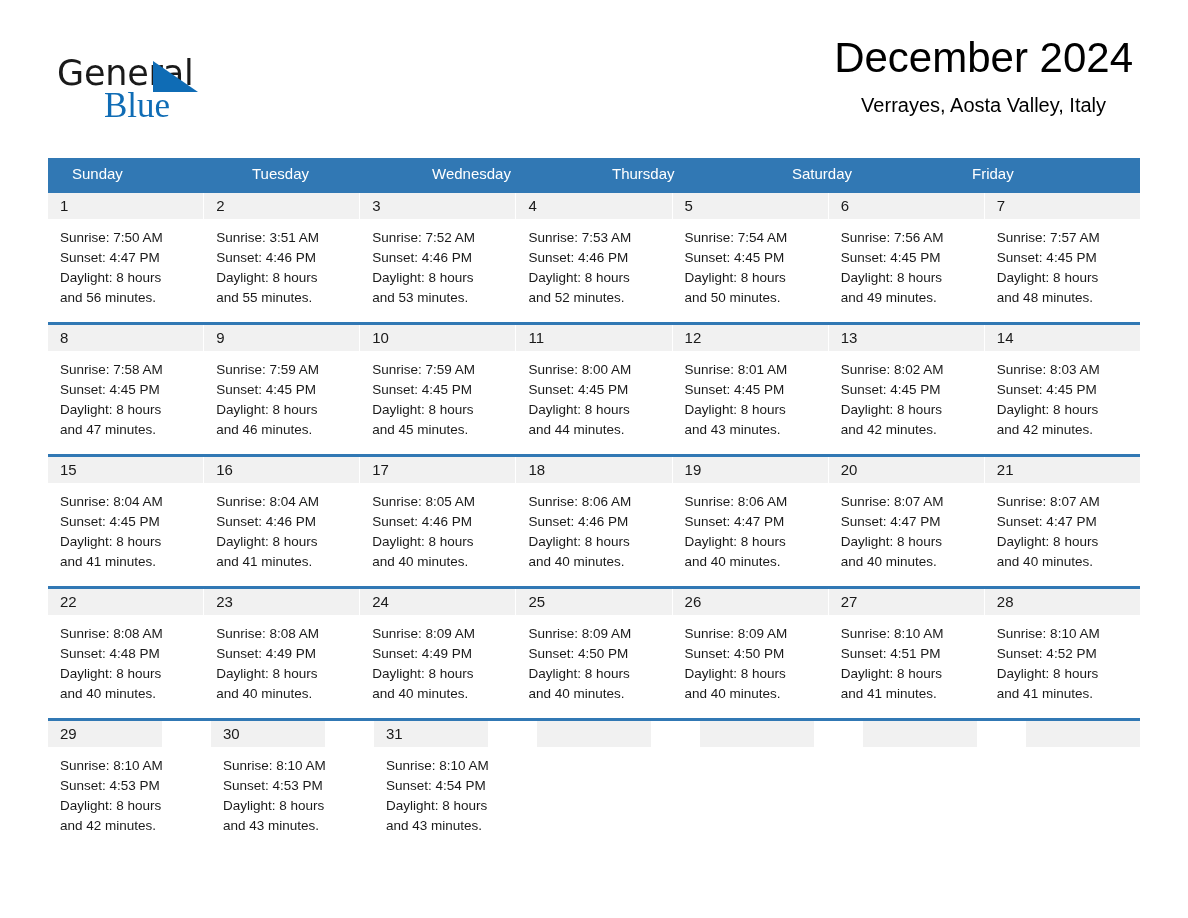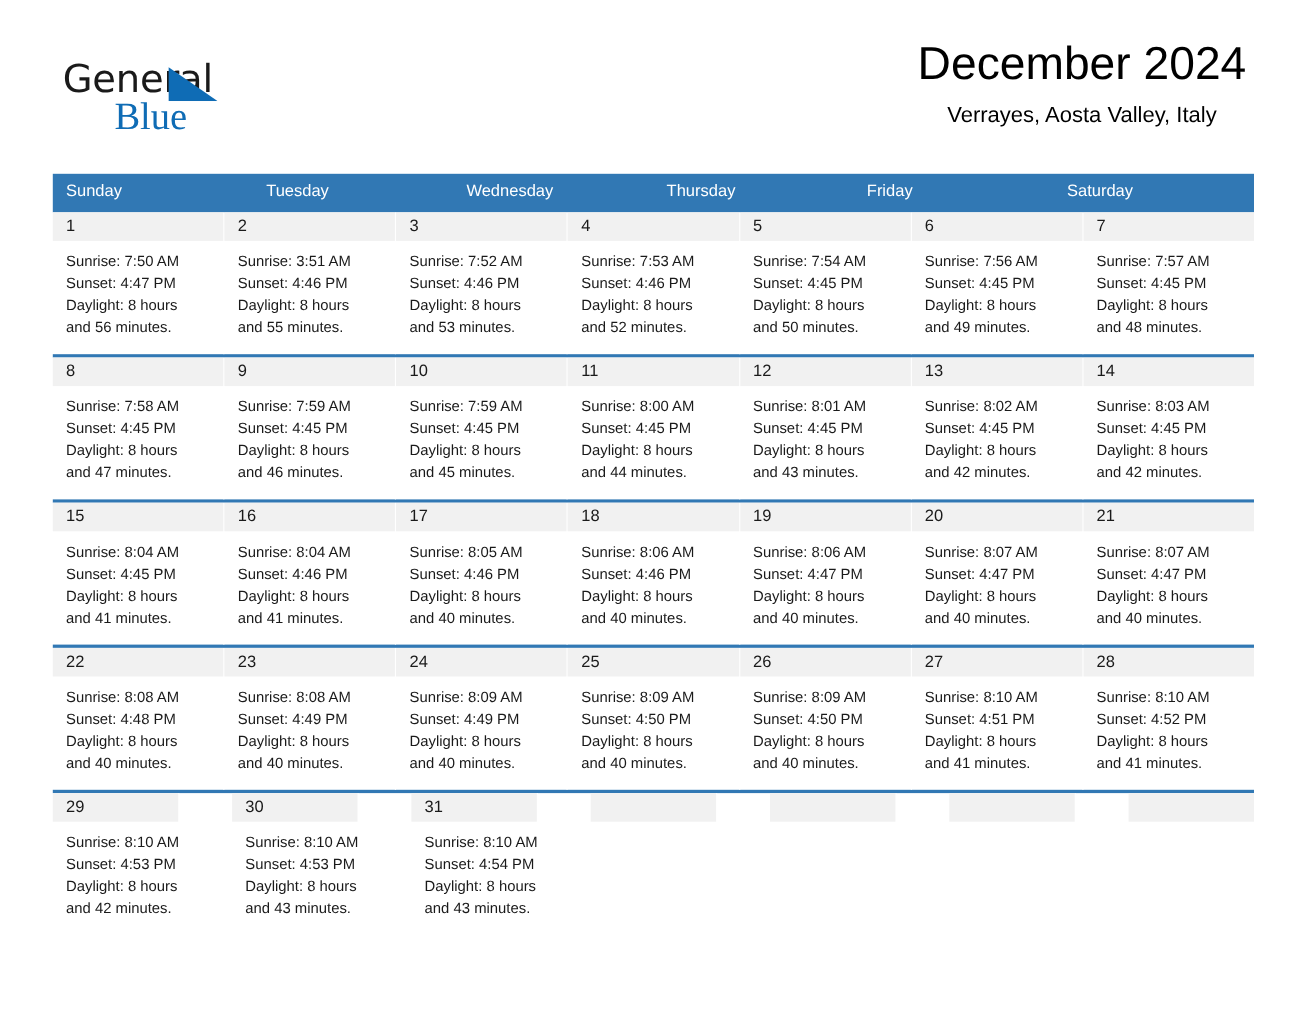--- a/index.html
+++ b/index.html
@@ -96,20 +96,21 @@
     position: absolute;
     left: 48px;
     top: 158px;
     width: 1092px;
   }
 
   .weekday-row {
     display: flex;
     background: #3178b4;
     height: 32px;
+    padding-left: 12px;
   }
   .weekday-cell {
     flex: 1 1 0;
     min-width: 0;
     color: #ffffff;
     font-size: 15px;
     line-height: 32px;
     padding-left: 12px;
     box-sizing: border-box;
     white-space: nowrap;
@@ -181,22 +182,22 @@
 
   </div>
 
   <div class="calendar">
 
     <div class="weekday-row">
       <div class="weekday-cell">Sunday</div>
       <div class="weekday-cell">Tuesday</div>
       <div class="weekday-cell">Wednesday</div>
       <div class="weekday-cell">Thursday</div>
+      <div class="weekday-cell">Saturday</div>
       <div class="weekday-cell">Friday</div>
-      <div class="weekday-cell">Saturday</div>
     </div>
 
     <div class="week-row">
       <div class="day-cell">
         <div class="day-num-band"><span class="day-num">1</span></div>
         <div class="day-body">
           <div class="day-line">Sunrise: 7:50 AM</div>
           <div class="day-line">Sunset: 4:47 PM</div>
           <div class="day-line">Daylight: 8 hours</div>
           <div class="day-line">and 56 minutes.</div>

